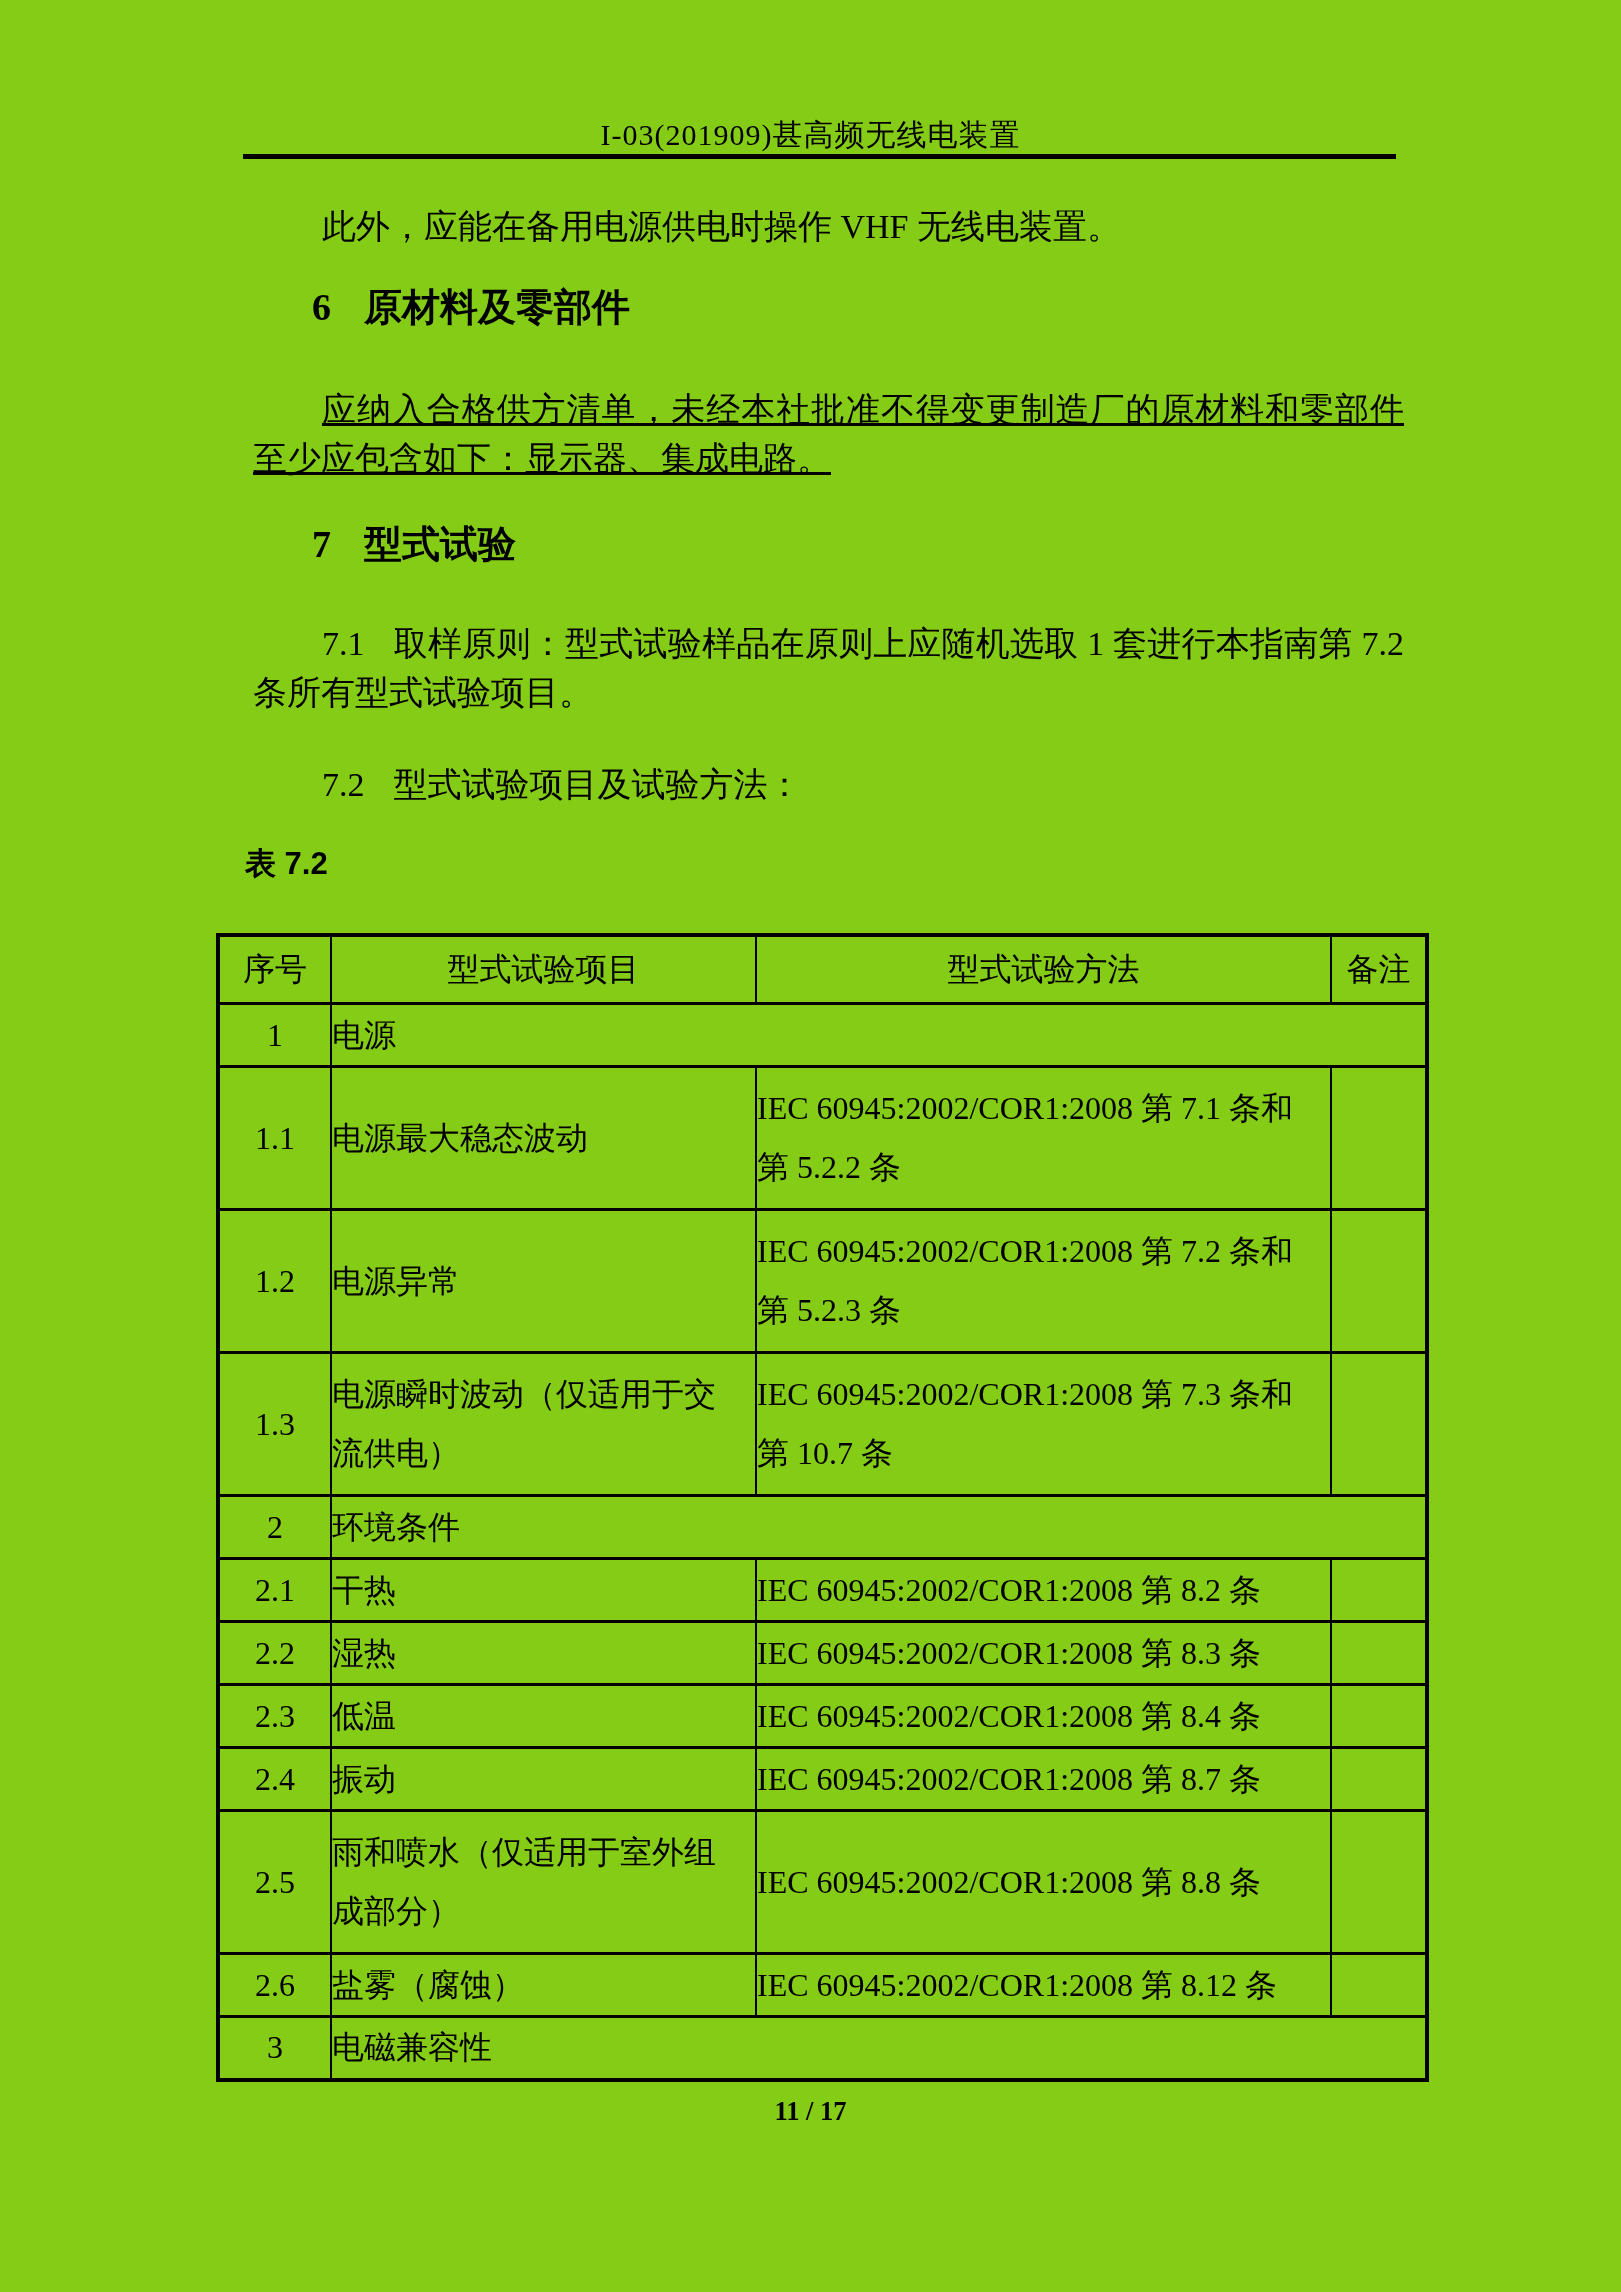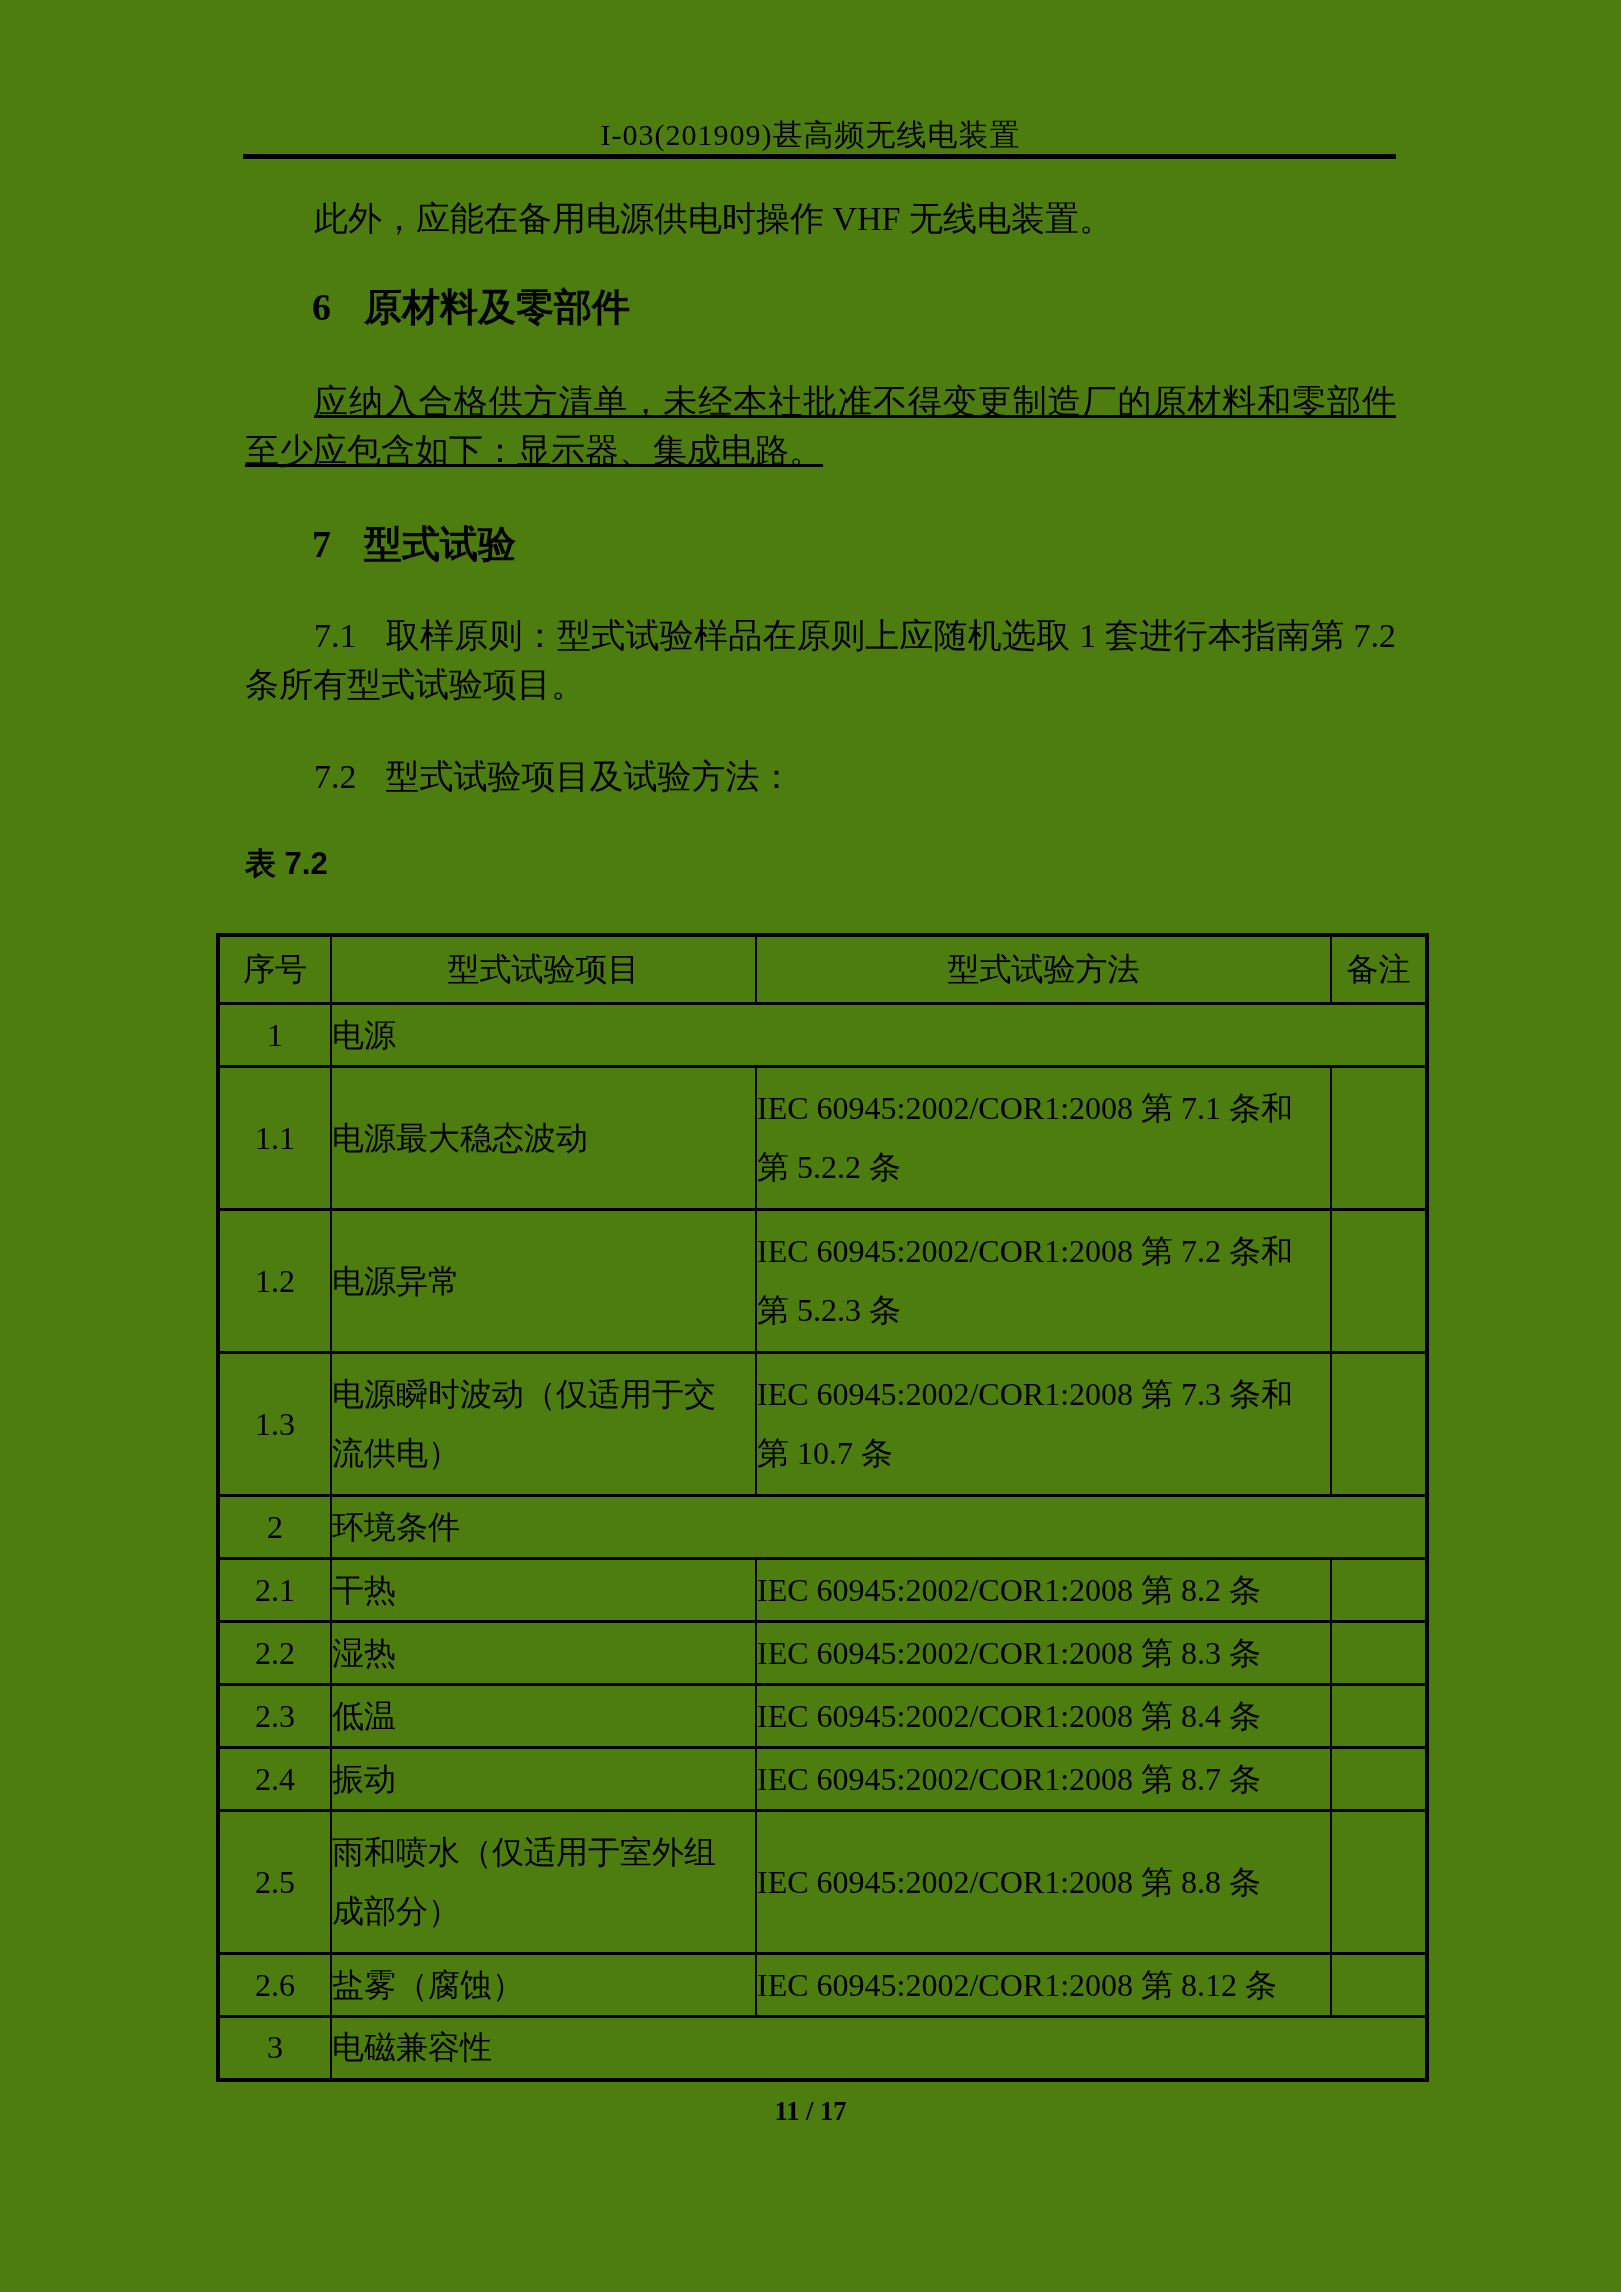--- a/index.html
+++ b/index.html
@@ -4,21 +4,21 @@
 <style>
   html, body {
     margin: 0;
     padding: 0;
     background: #ffffff;
   }
   .page {
     position: relative;
     width: 1621px;
     height: 2293px;
-    background: #4d7c0f;
+    background: #84cc16;
     color: #000000;
     font-family: "Liberation Serif", "DejaVu Serif", serif;
     overflow: hidden;
   }
   
   .header-title {
     position: absolute;
     top: 116px;
     left: 0;
     width: 100%;
@@ -33,21 +33,21 @@
     left: 243px;
     width: 1153px;
     height: 4.9px;
     background: #000000;
   }
   
   .para {
     position: absolute;
     left: 245px;
     width: 1151px;
-    margin: 0;
+    margin: 8px;
     font-size: 34px;
     line-height: 49px;
     text-indent: 69px;
     text-align: justify;
   }
   .heading {
     position: absolute;
     left: 312px;
     margin: 0;
     font-family: "Liberation Sans", "DejaVu Sans", sans-serif;

